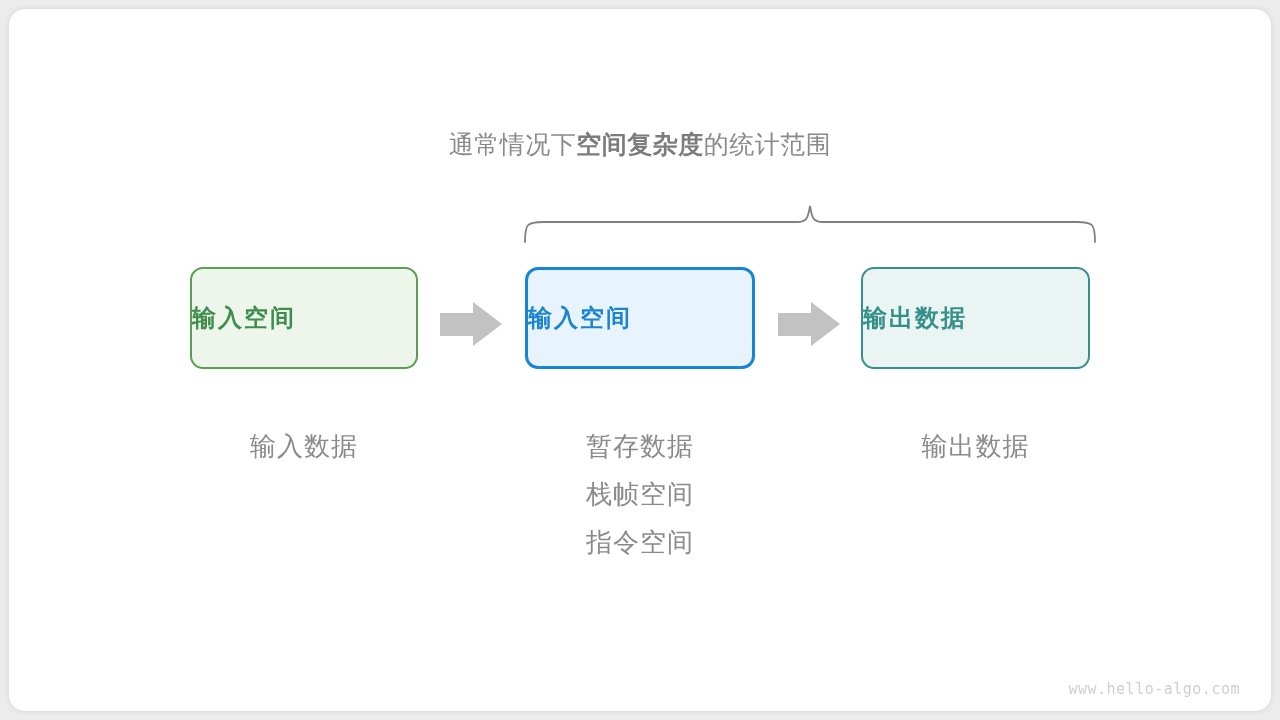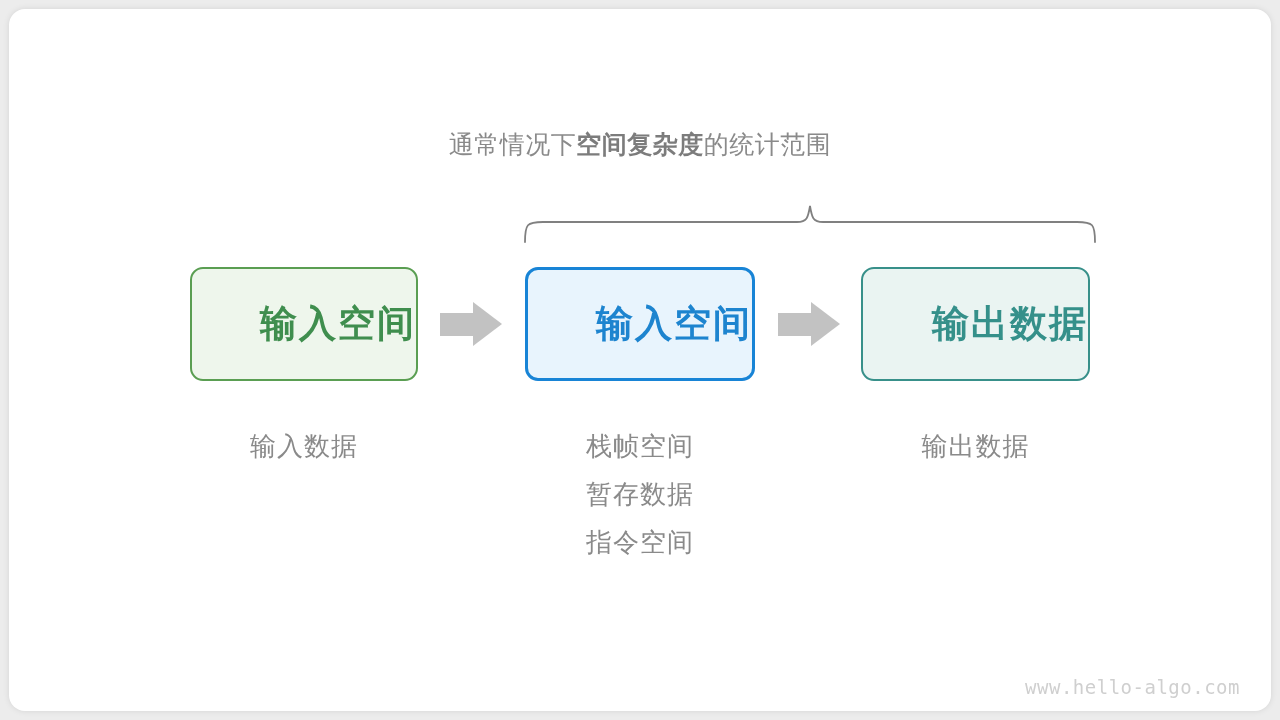--- a/index.html
+++ b/index.html
@@ -50,27 +50,27 @@
   #brace {
     position: absolute;
     left: 505px;
     top: 196px;
   }
 
   
   .box {
     position: absolute;
     top: 267px;
-    height: 114px;
+    height: 102px;
     border-radius: 13px;
     box-sizing: border-box;
     display: flex;
     align-items: center;
-    justify-content: flex-end;
-    font-size: 37px;
+    justify-content: flex-start;
+    font-size: 24px;
     font-weight: 700;
     letter-spacing: 2px;
   }
 
   #box-input {
     left: 190px;
     width: 228px;
     background: #eef6ec;
     border: 2px solid #5a9e52;
     color: #3f8e4e;
@@ -134,21 +134,21 @@
   #col-temp   { left: 525px; width: 230px; }
   #col-output { left: 861px; width: 229px; }
   .col div { white-space: nowrap; }
 
   
   #watermark {
     position: absolute;
     right: 40px;
     bottom: 22px;
     font-family: "DejaVu Sans Mono", "Liberation Mono", monospace;
-    font-size: 19px;
+    font-size: 15px;
     color: #cfcfcf;
     letter-spacing: 0.5px;
   }
 </style>
 </head>
 <body>
 
 <div id="canvas">
 
   <div id="card"></div>
@@ -187,22 +187,22 @@
   <div class="arrow" id="arrow-2">
     <div class="shaft"></div>
     <div class="head"></div>
   </div>
 
   <div class="col" id="col-input">
     <div>输入数据</div>
   </div>
 
   <div class="col" id="col-temp">
+    <div>暂存数据</div>
     <div>栈帧空间</div>
-    <div>暂存数据</div>
     <div>指令空间</div>
   </div>
 
   <div class="col" id="col-output">
     <div>输出数据</div>
   </div>
 
   <div id="watermark">www.hello-algo.com</div>
 
 </div>

